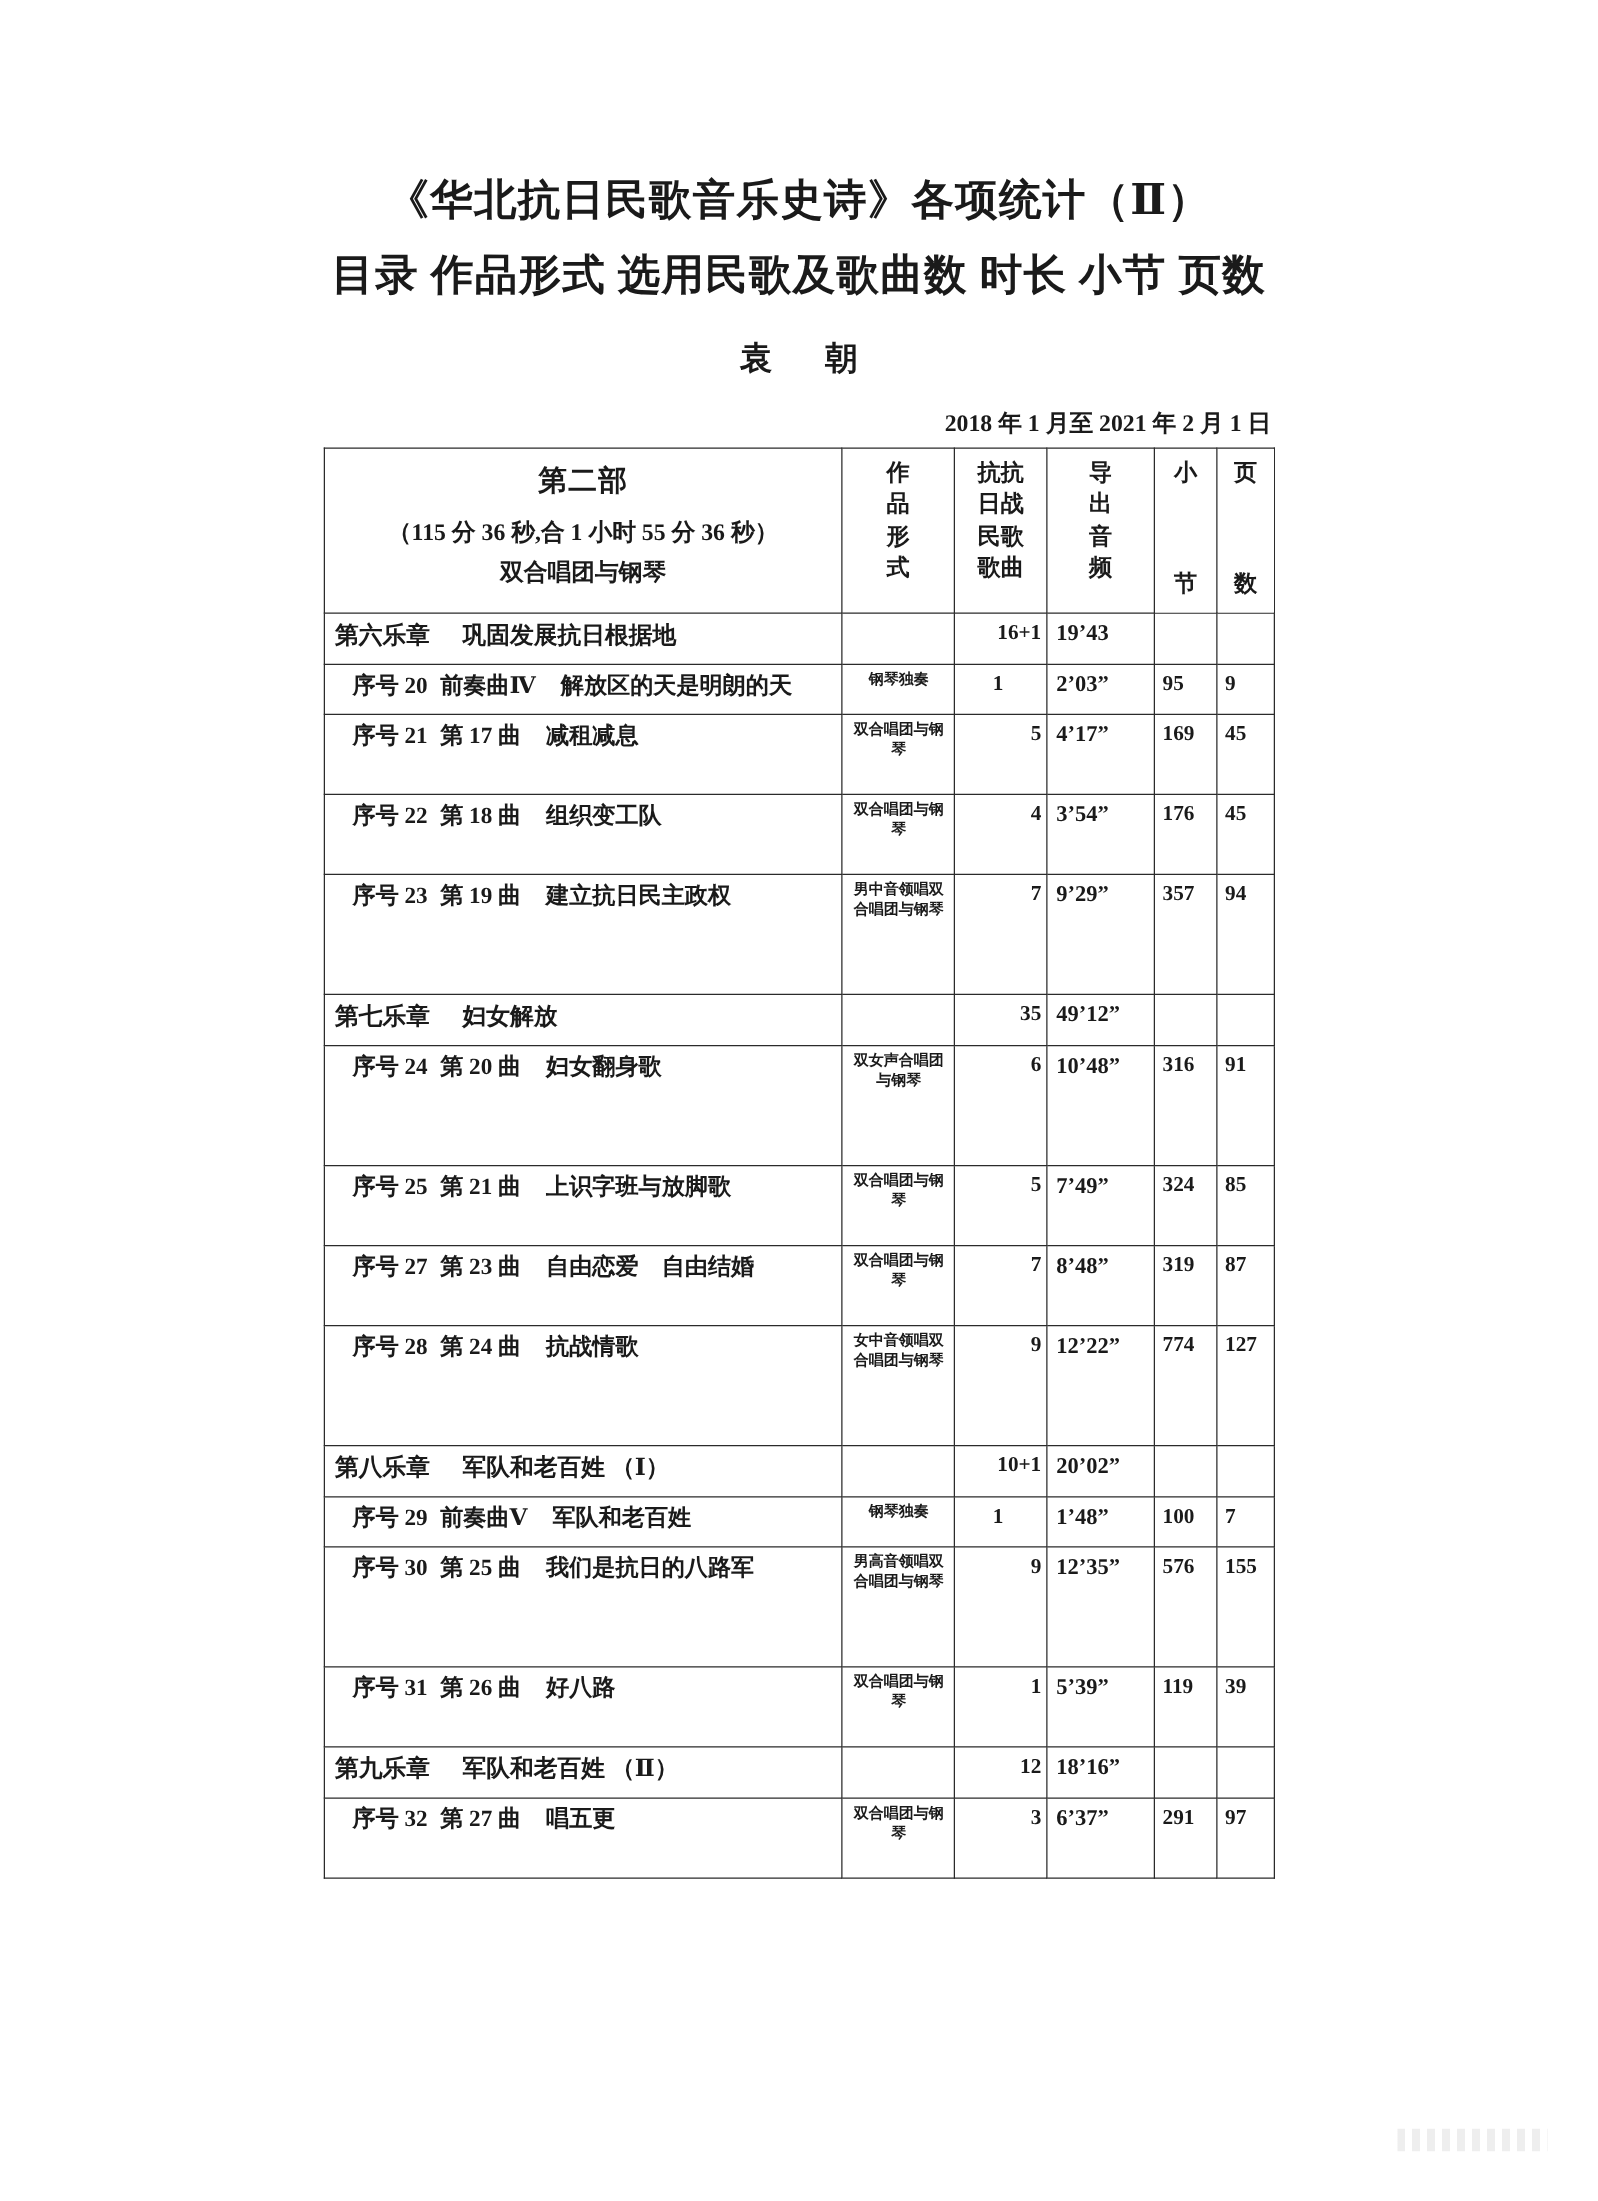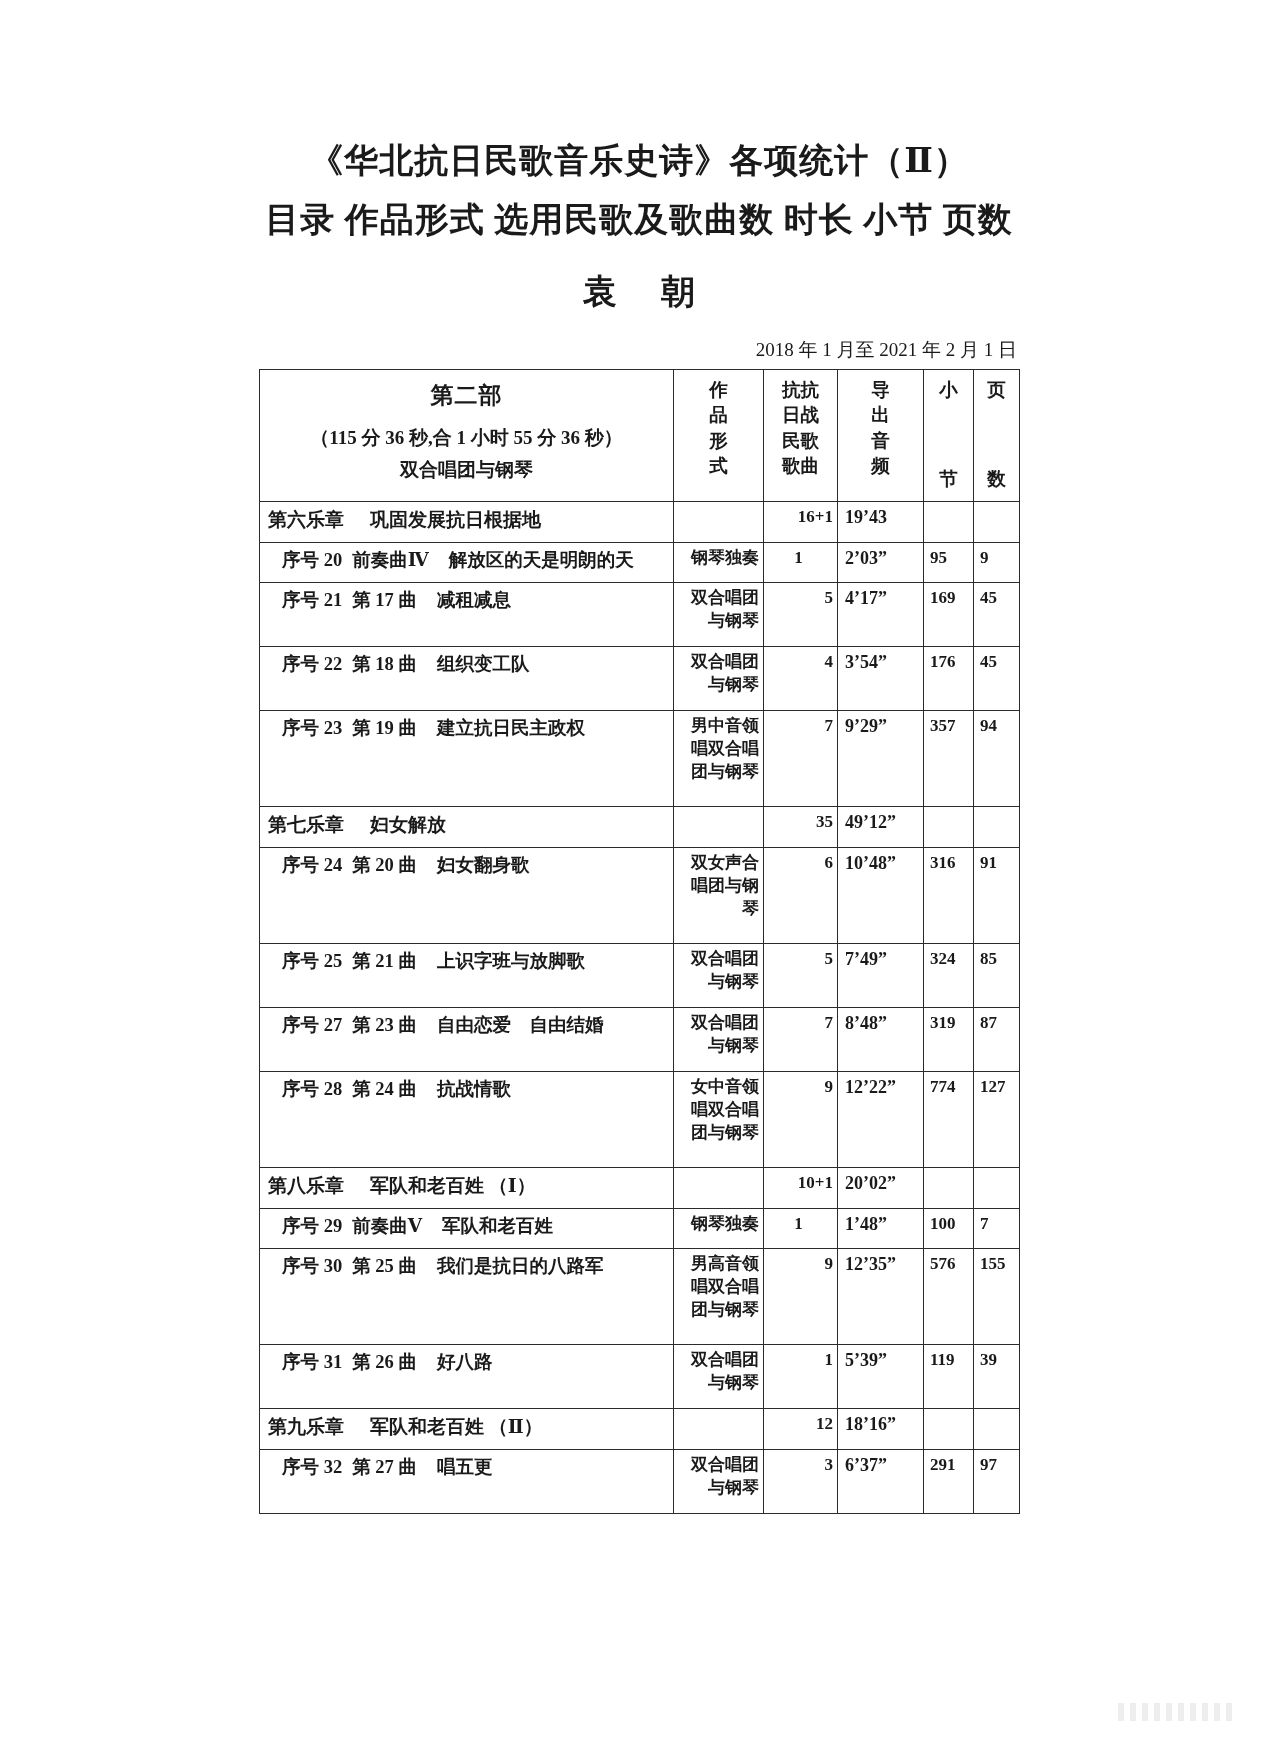--- a/index.html
+++ b/index.html
@@ -36,32 +36,32 @@
     white-space: nowrap;
   }
   .title-sub {
     font-size: 34px;
     font-weight: bold;
     letter-spacing: 1px;
     margin-top: 14px;
     white-space: nowrap;
   }
   .author {
-    font-size: 34px;
+    font-size: 26px;
     font-weight: bold;
     letter-spacing: 18px;
     margin-top: 26px;
     text-indent: 18px;
   }
   .daterange {
     width: 760px;
     margin: 22px auto 0 auto;
     text-align: right;
     font-size: 19px;
-    font-weight: normal;
+    font-weight: bold;
     padding-right: 2px;
     box-sizing: border-box;
   }
 
   
   .tbl-wrap {
     width: 760px;
     margin: 6px auto 4px auto;
   }
   table.stat {
@@ -124,23 +124,23 @@
   .movement .gap { display: inline-block; width: 26px; }
   .piece {
     font-size: 18.5px;
     padding-left: 22px !important;
     padding-top: 5px !important;
     white-space: nowrap;
   }
   .piece .gap { display: inline-block; width: 20px; }
   .piece .gap-s { display: inline-block; width: 10px; }
   .form-cell {
-    font-size: 17px;
+    font-size: 12px;
     line-height: 1.48;
-    text-align: right;
+    text-align: center;
     padding-left: 5px !important;
   }
   .num-cell {
     font-size: 17px;
     text-align: right;
     padding-left: 5px !important;
   }
   .num-cell.ctr { text-align: center; padding-left: 0 !important; }
   .audio-cell {
     font-size: 18px;

